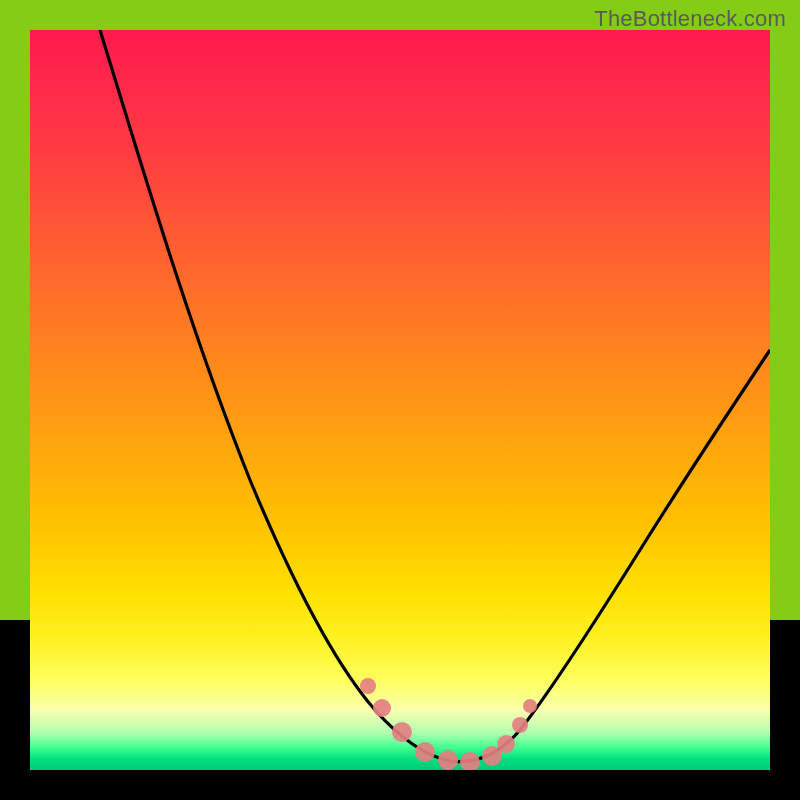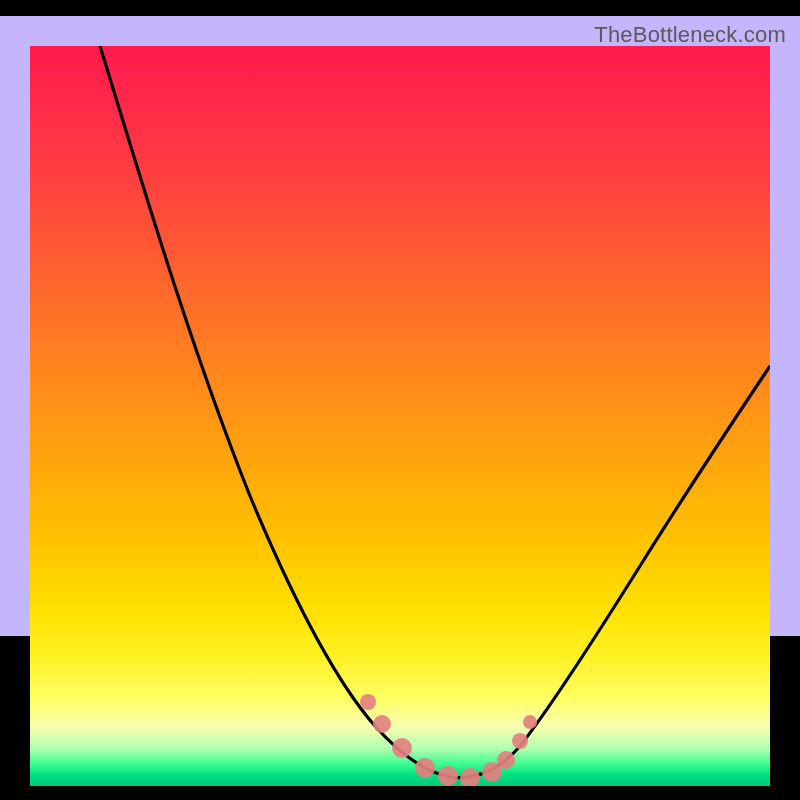--- a/index.html
+++ b/index.html
@@ -6,23 +6,23 @@
     margin: 0;
     padding: 0;
     width: 800px;
     height: 800px;
     overflow: hidden;
     background: #000;
     font-family: Arial, Helvetica, sans-serif;
   }
   .frame {
     position: absolute;
-    top: 16px; left: 0;
+    top: 0; left: 0;
     width: 800px; height: 620px;
-    background: #c4b5fd;
+    background: #84cc16;
   }
   .plot-area {
     position: absolute;
     top: 30px;
     left: 30px;
     width: 740px;
     height: 740px;
     overflow: hidden;
   }
   .gradient {

